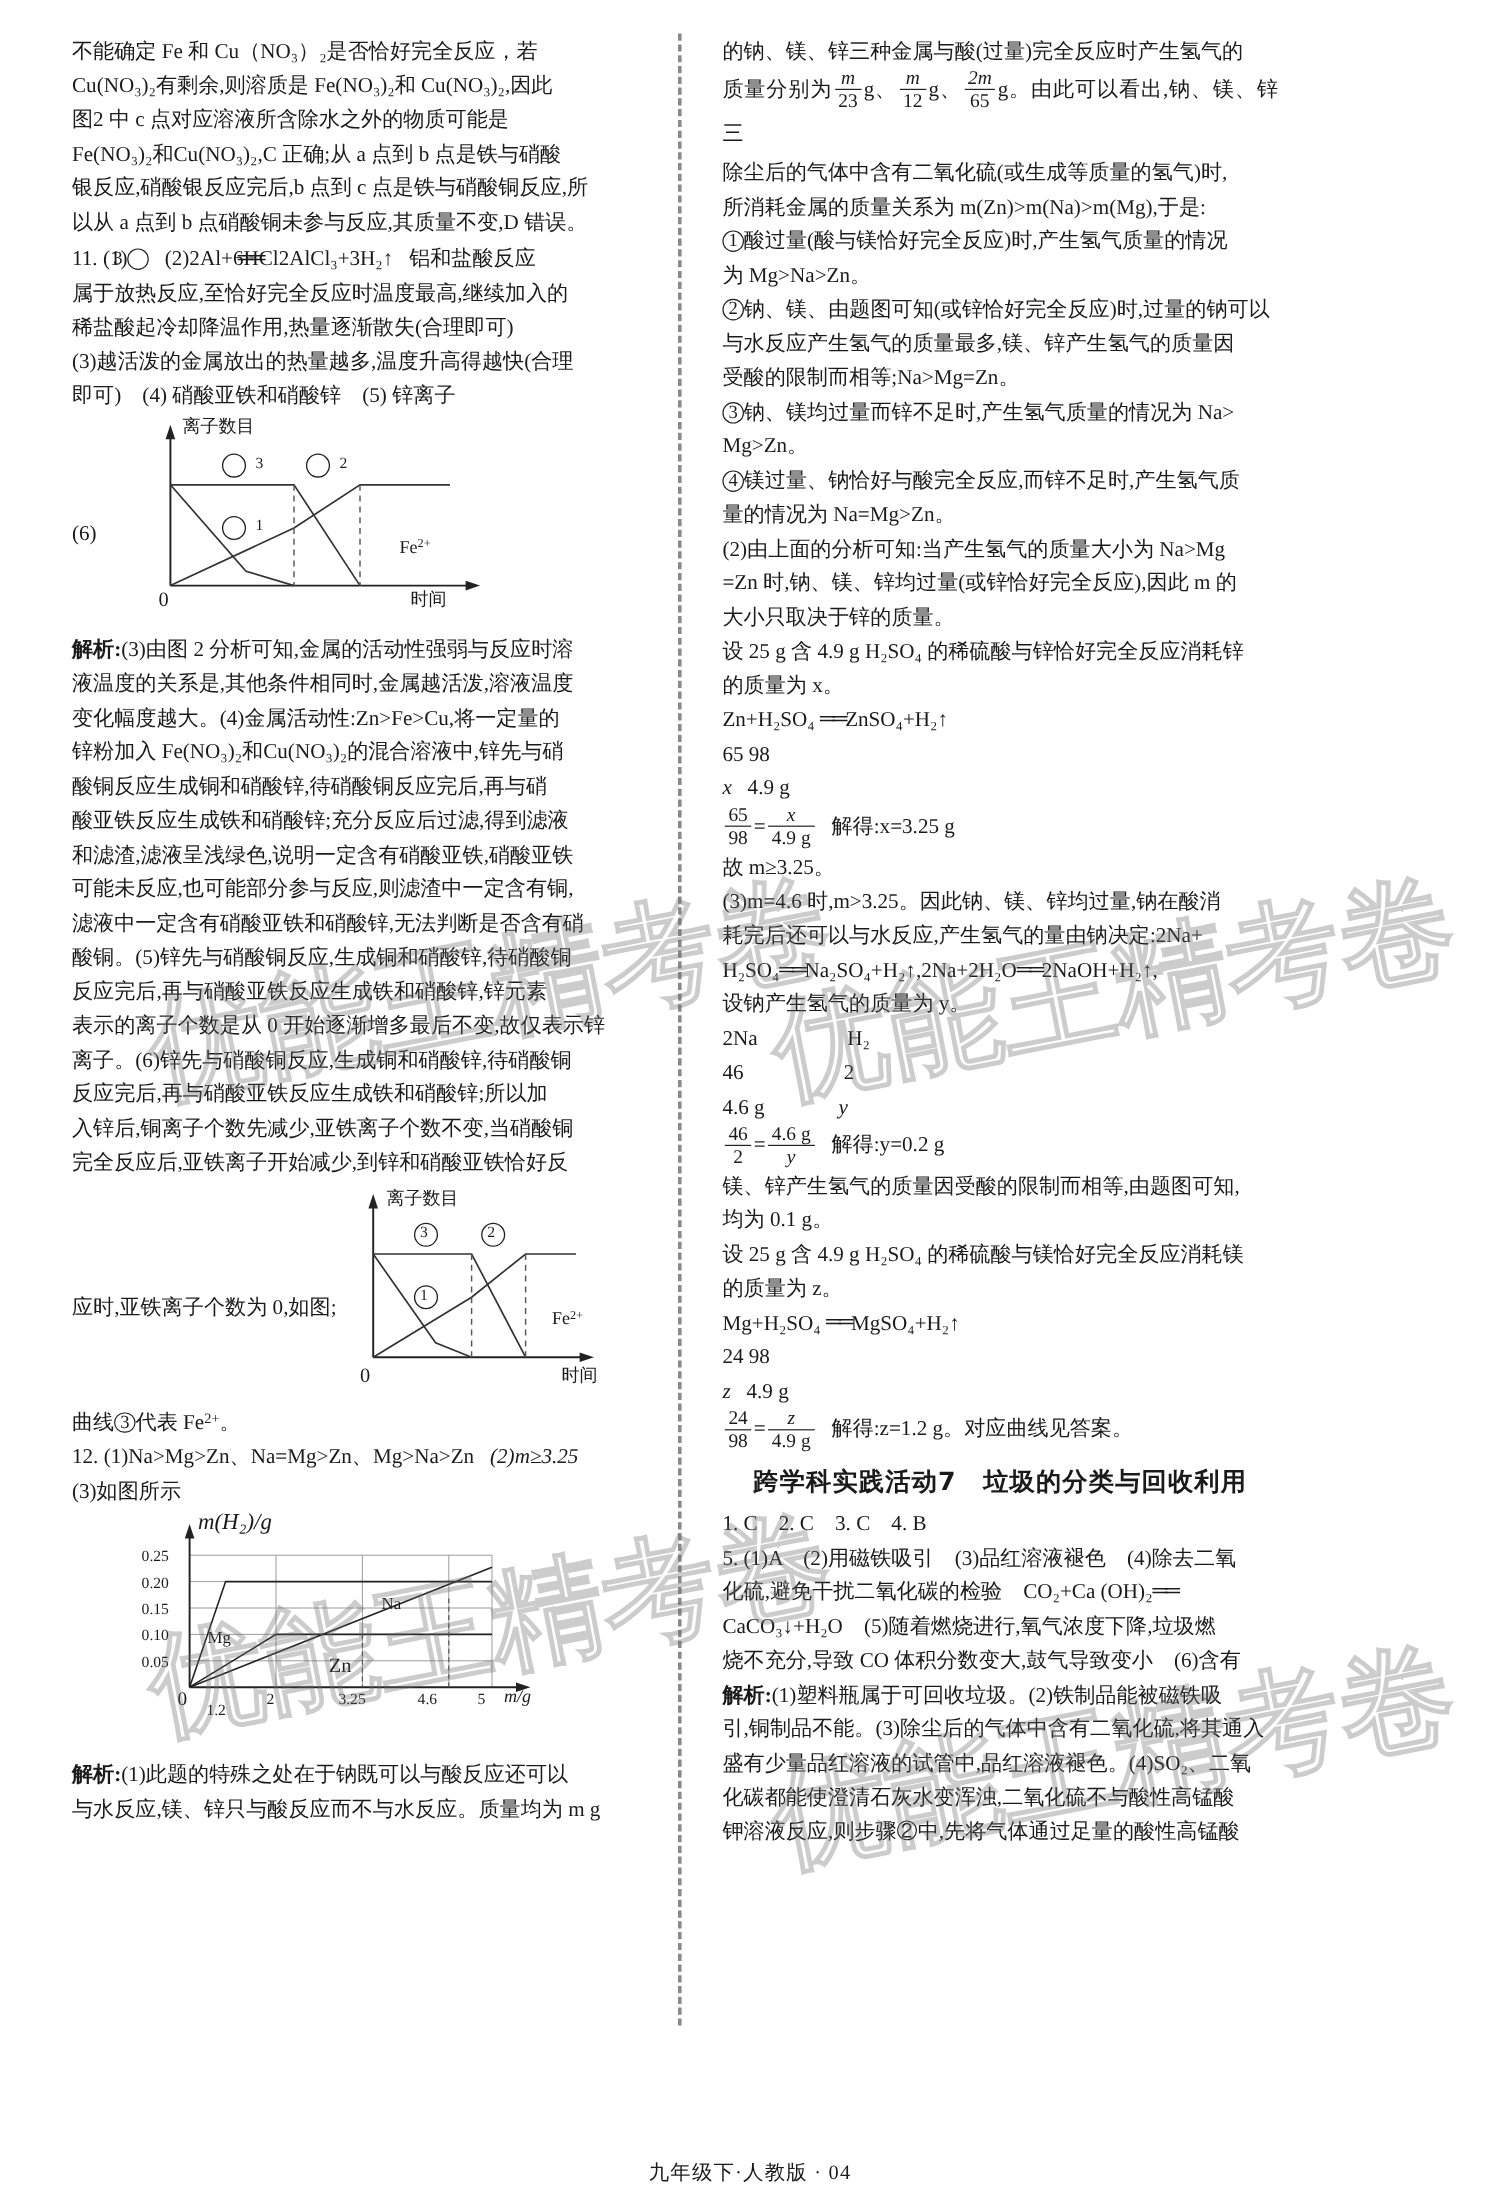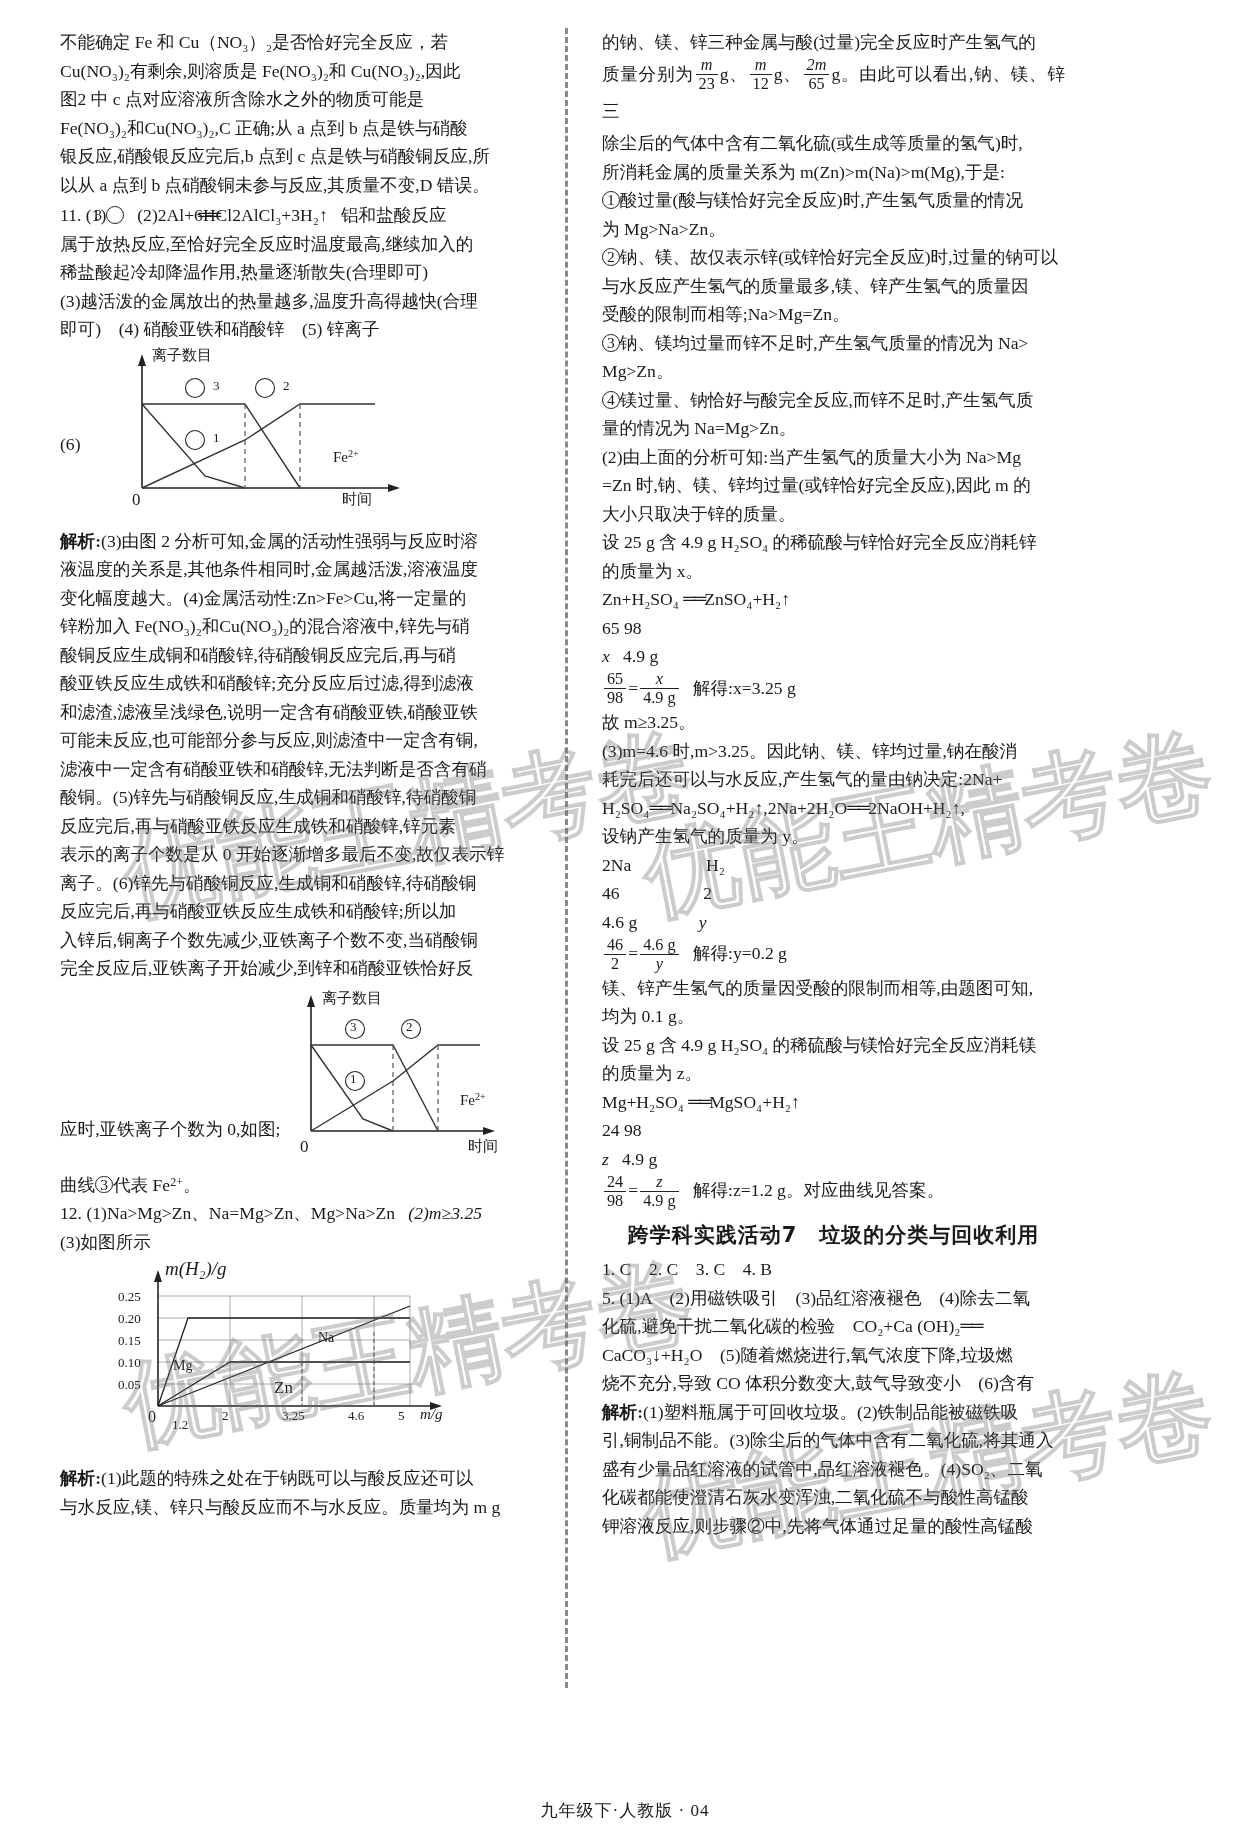--- a/index.html
+++ b/index.html
@@ -175,21 +175,21 @@
       <p>酸铜。(5)锌先与硝酸铜反应,生成铜和硝酸锌,待硝酸铜</p>
       <p>反应完后,再与硝酸亚铁反应生成铁和硝酸锌,锌元素</p>
       <p>表示的离子个数是从 0 开始逐渐增多最后不变,故仅表示锌</p>
       <p>离子。(6)锌先与硝酸铜反应,生成铜和硝酸锌,待硝酸铜</p>
       <p>反应完后,再与硝酸亚铁反应生成铁和硝酸锌;所以加</p>
       <p>入锌后,铜离子个数先减少,亚铁离子个数不变,当硝酸铜</p>
       <p>完全反应后,亚铁离子开始减少,到锌和硝酸亚铁恰好反</p>
       <p></p>
 
       <div class="figwrap" style="height:180px;">
-        <span style="position:absolute;left:0;top:90px;font-size:17.6px;margin-top:40px;">应时,亚铁离子个数为 0,如图;</span>
+        <span style="position:absolute;left:0;top:90px;font-size:17.6px;">应时,亚铁离子个数为 0,如图;</span>
         <svg width="280" height="180" viewBox="0 0 280 180" style="position:absolute;left:215px;top:-4px;">
           <line x1="36" y1="22" x2="36" y2="148" stroke="#222" stroke-width="1.6"></line>
           <polygon points="36,12 32,24 40,24" fill="#222"></polygon>
           <line x1="36" y1="148" x2="210" y2="148" stroke="#222" stroke-width="1.6"></line>
           <polygon points="220,148 208,144 208,152" fill="#222"></polygon>
           <polyline points="36,62 118,62 163,148" fill="none" stroke="#333" stroke-width="1.4"></polyline>
           <polyline points="36,62 88,136 118,148" fill="none" stroke="#333" stroke-width="1.4"></polyline>
           <polyline points="36,148 118,98 163,62 205,62" fill="none" stroke="#333" stroke-width="1.4"></polyline>
           <line x1="118" y1="62" x2="118" y2="148" stroke="#555" stroke-width="1.2" stroke-dasharray="5,4"></line>
           <line x1="163" y1="62" x2="163" y2="148" stroke="#555" stroke-width="1.2" stroke-dasharray="5,4"></line>
@@ -280,21 +280,21 @@
       <p style="line-height:2.0;">
         <span>质量分别为</span><span class="frac"><span class="num it">m</span><span class="den">23</span></span><span>g、</span><span class="frac"><span class="num it">m</span><span class="den">12</span></span><span>g、</span><span class="frac"><span class="num it">2m</span><span class="den">65</span></span><span>g。由此可以看出,钠、镁、锌三</span>
       </p>
 
       <p>除尘后的气体中含有二氧化硫(或生成等质量的氢气)时,</p>
       <p>所消耗金属的质量关系为 m(Zn)&gt;m(Na)&gt;m(Mg),于是:</p>
 
       <p><span class="circ">1</span><span>酸过量(酸与镁恰好完全反应)时,产生氢气质量的情况</span></p>
       <p>为 Mg&gt;Na&gt;Zn。</p>
 
-      <p><span class="circ">2</span><span>钠、镁、故仅表示锌(或锌恰好完全反应)时,过量的钠可以</span></p>
+      <p><span class="circ">2</span><span>钠、镁、由题图可知(或锌恰好完全反应)时,过量的钠可以</span></p>
       <p>与水反应产生氢气的质量最多,镁、锌产生氢气的质量因</p>
       <p>受酸的限制而相等;Na&gt;Mg=Zn。</p>
 
       <p><span class="circ">3</span><span>钠、镁均过量而锌不足时,产生氢气质量的情况为 Na&gt;</span></p>
       <p>Mg&gt;Zn。</p>
 
       <p><span class="circ">4</span><span>镁过量、钠恰好与酸完全反应,而锌不足时,产生氢气质</span></p>
       <p>量的情况为 Na=Mg&gt;Zn。</p>
 
       <p>(2)由上面的分析可知:当产生氢气的质量大小为 Na&gt;Mg</p>

